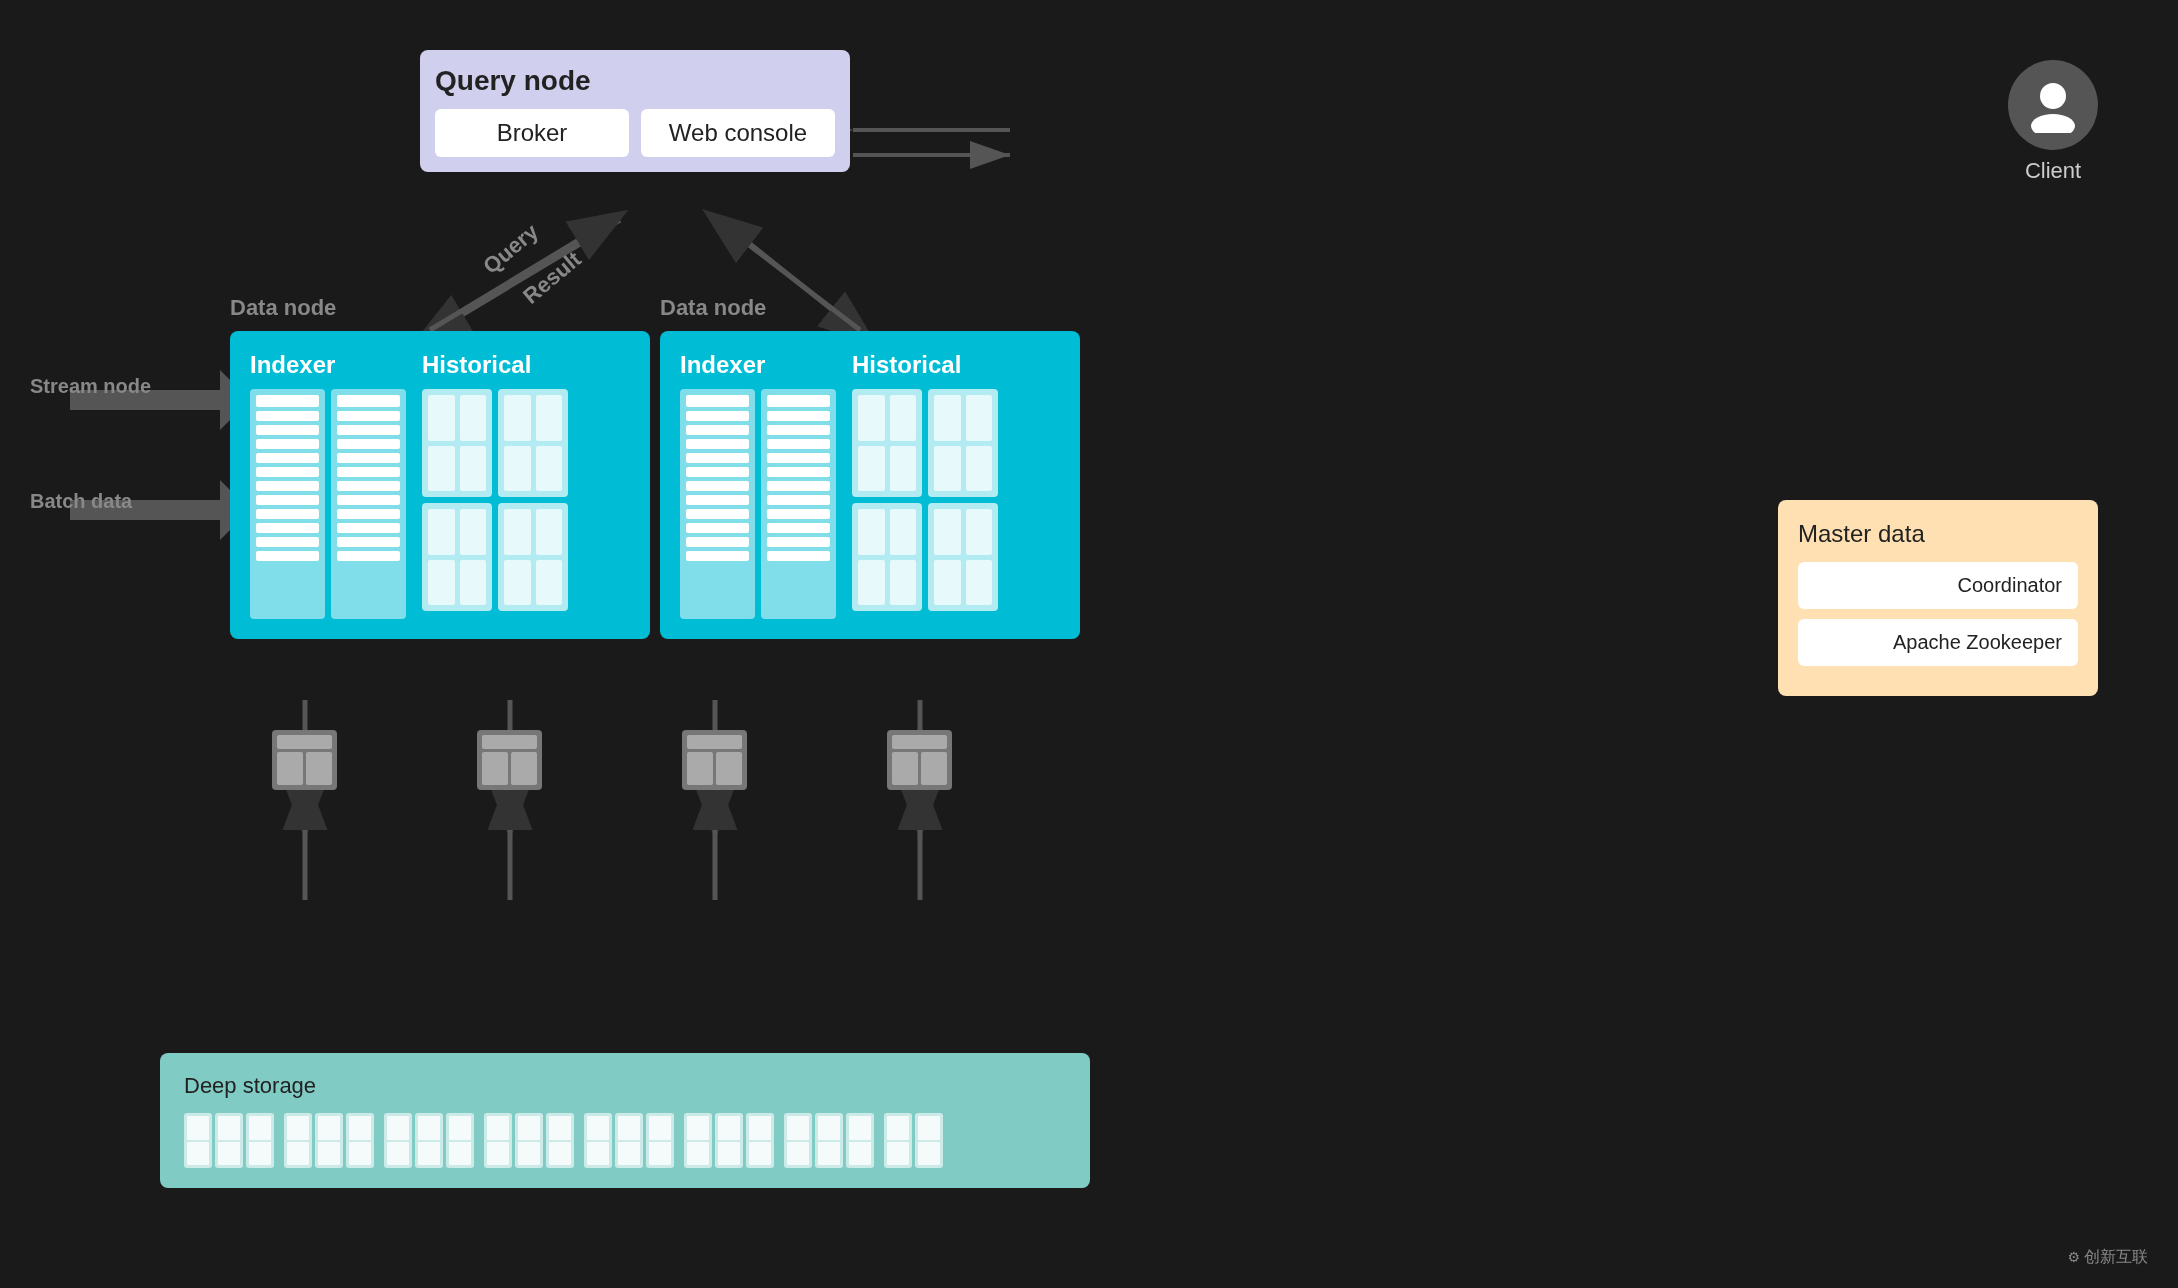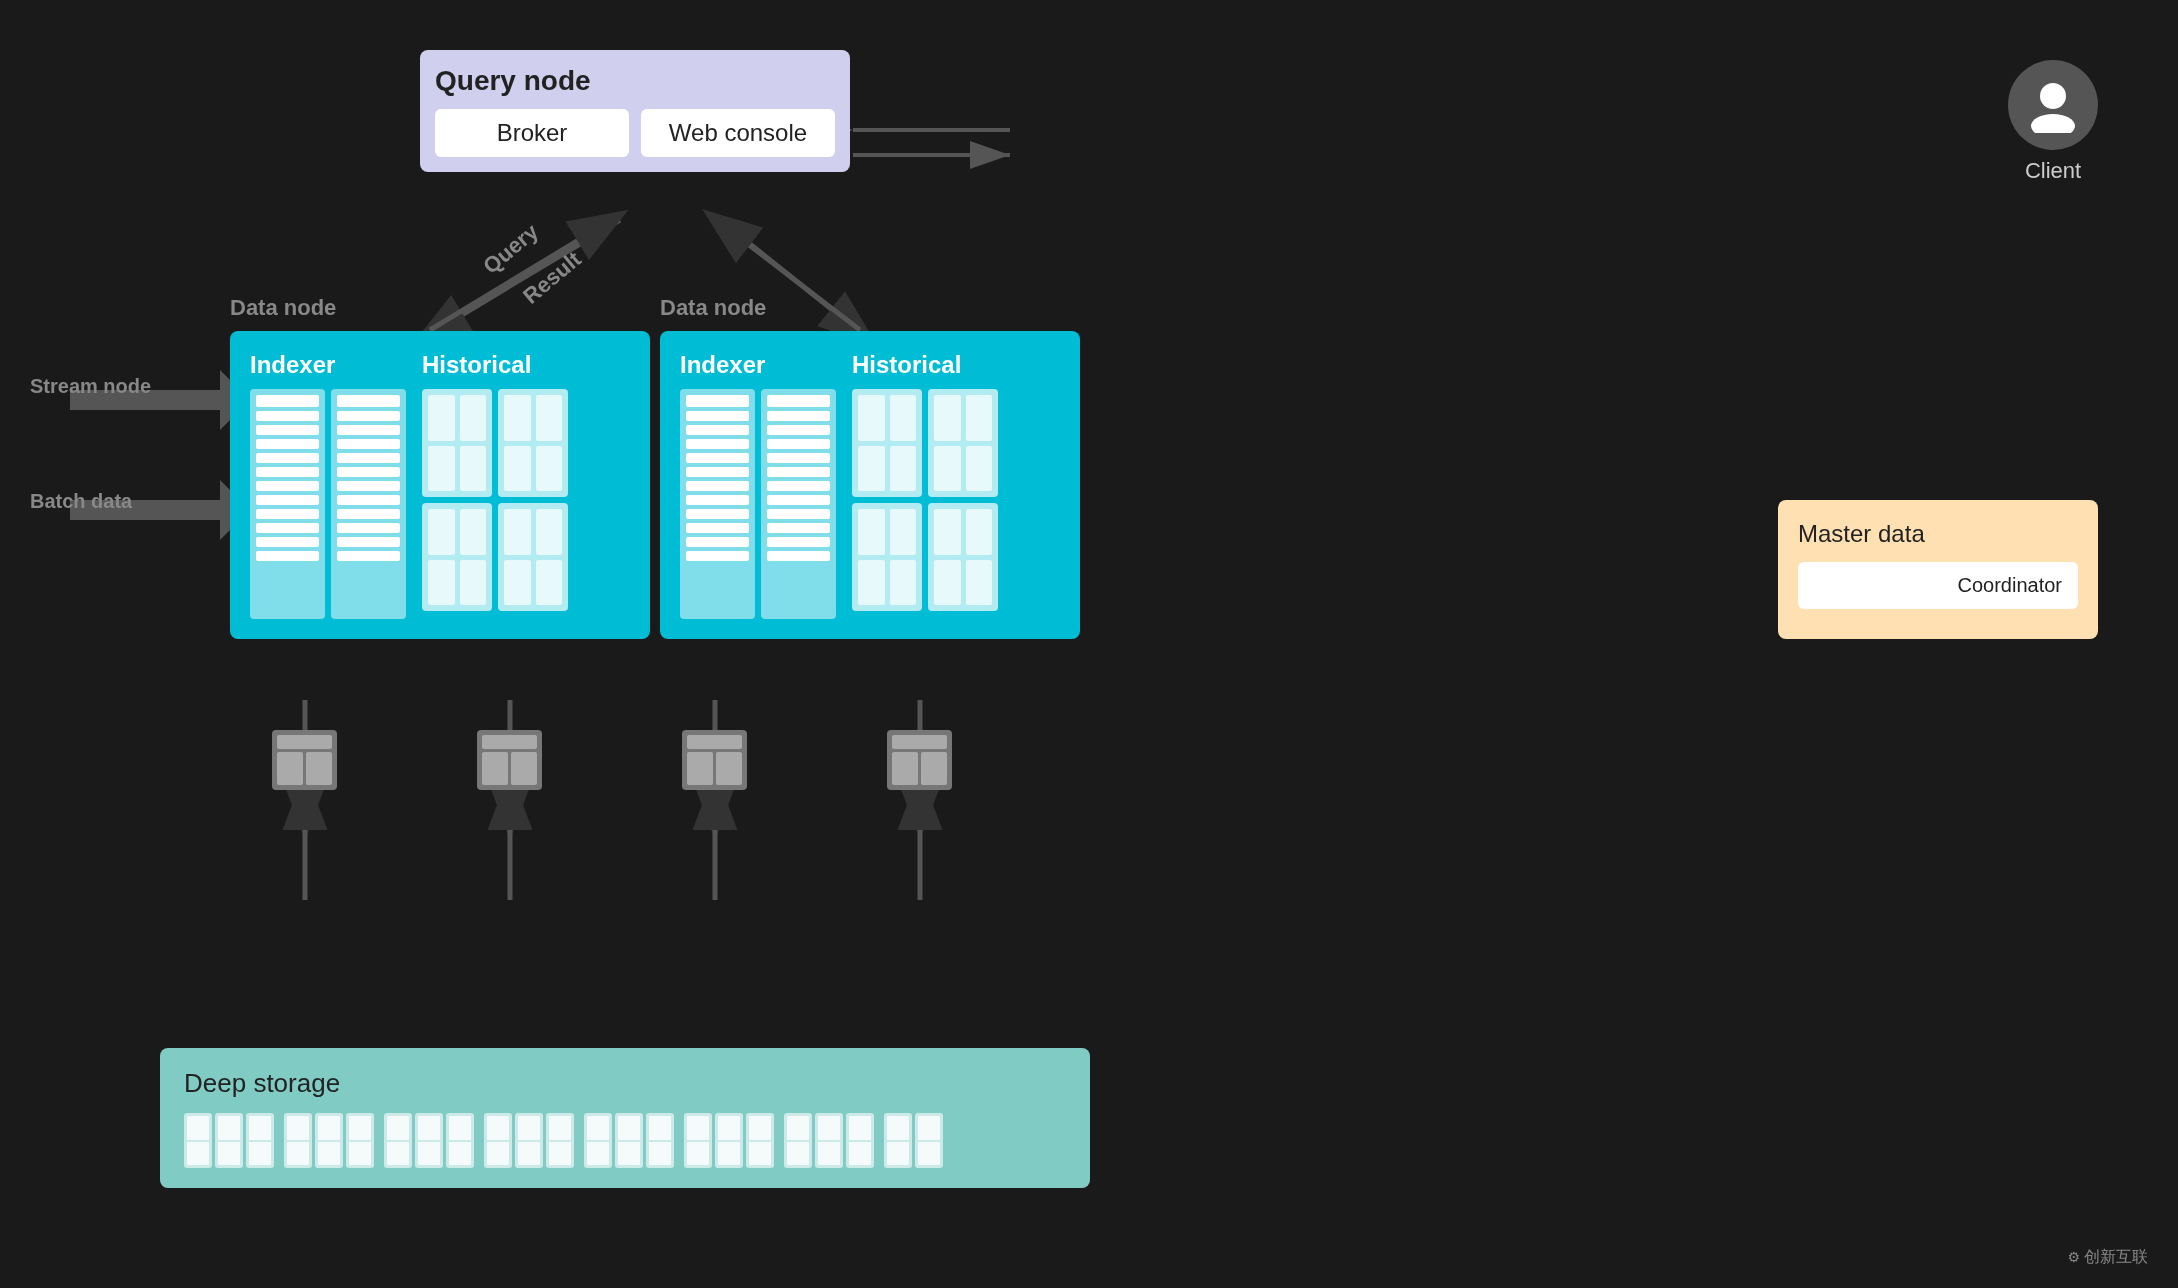--- a/index.html
+++ b/index.html
@@ -418,21 +418,21 @@
 
   <div style="position:absolute; top:730px; left:887px;">
     <div style="background:#777;border-radius:4px;width:65px;height:60px;padding:5px;display:grid;grid-template-rows:14px 1fr;grid-template-columns:1fr 1fr;gap:3px;">
       <div style="background:#aaa;border-radius:2px;grid-column:1/-1;"></div>
       <div style="background:#aaa;border-radius:2px;"></div>
       <div style="background:#aaa;border-radius:2px;"></div>
     </div>
   </div>
 
   <div class="deep-storage" style="bottom:100px; left:160px; width:930px;">
-    <div class="deep-storage-title" style="font-size:26px;color:#222;margin-bottom:14px;">Deep storage</div>
+    <div class="deep-storage-title" style="font-size:22px;color:#222;margin-bottom:14px;">Deep storage</div>
     <div class="storage-grid">
 
       <div style="display:flex;gap:3px;">
         <div style="width:28px;height:55px;background:rgba(255,255,255,0.6);border-radius:3px;display:grid;grid-template-rows:1fr 1fr;gap:2px;padding:3px;">
             <div style="background:rgba(255,255,255,0.8);border-radius:1px;"></div>
             <div style="background:rgba(255,255,255,0.8);border-radius:1px;"></div>
           </div>
         <div style="width:28px;height:55px;background:rgba(255,255,255,0.6);border-radius:3px;display:grid;grid-template-rows:1fr 1fr;gap:2px;padding:3px;">
             <div style="background:rgba(255,255,255,0.8);border-radius:1px;"></div>
             <div style="background:rgba(255,255,255,0.8);border-radius:1px;"></div>
@@ -535,20 +535,21 @@
             <div style="background:rgba(255,255,255,0.8);border-radius:1px;"></div>
             <div style="background:rgba(255,255,255,0.8);border-radius:1px;"></div>
           </div>
       </div>
     </div>
   </div>
 
   <div class="master-node">
     <div class="master-node-title">Master data</div>
     <div class="master-box">Coordinator</div>
+    <div class="master-box">Apache Zookeeper</div>
   </div>
 
   <div class="watermark">
     <span style="font-size:14px;color:#888;">⚙ </span>
     <span>创新互联</span>
   </div>
 
 </div>
 
 </body></html>

